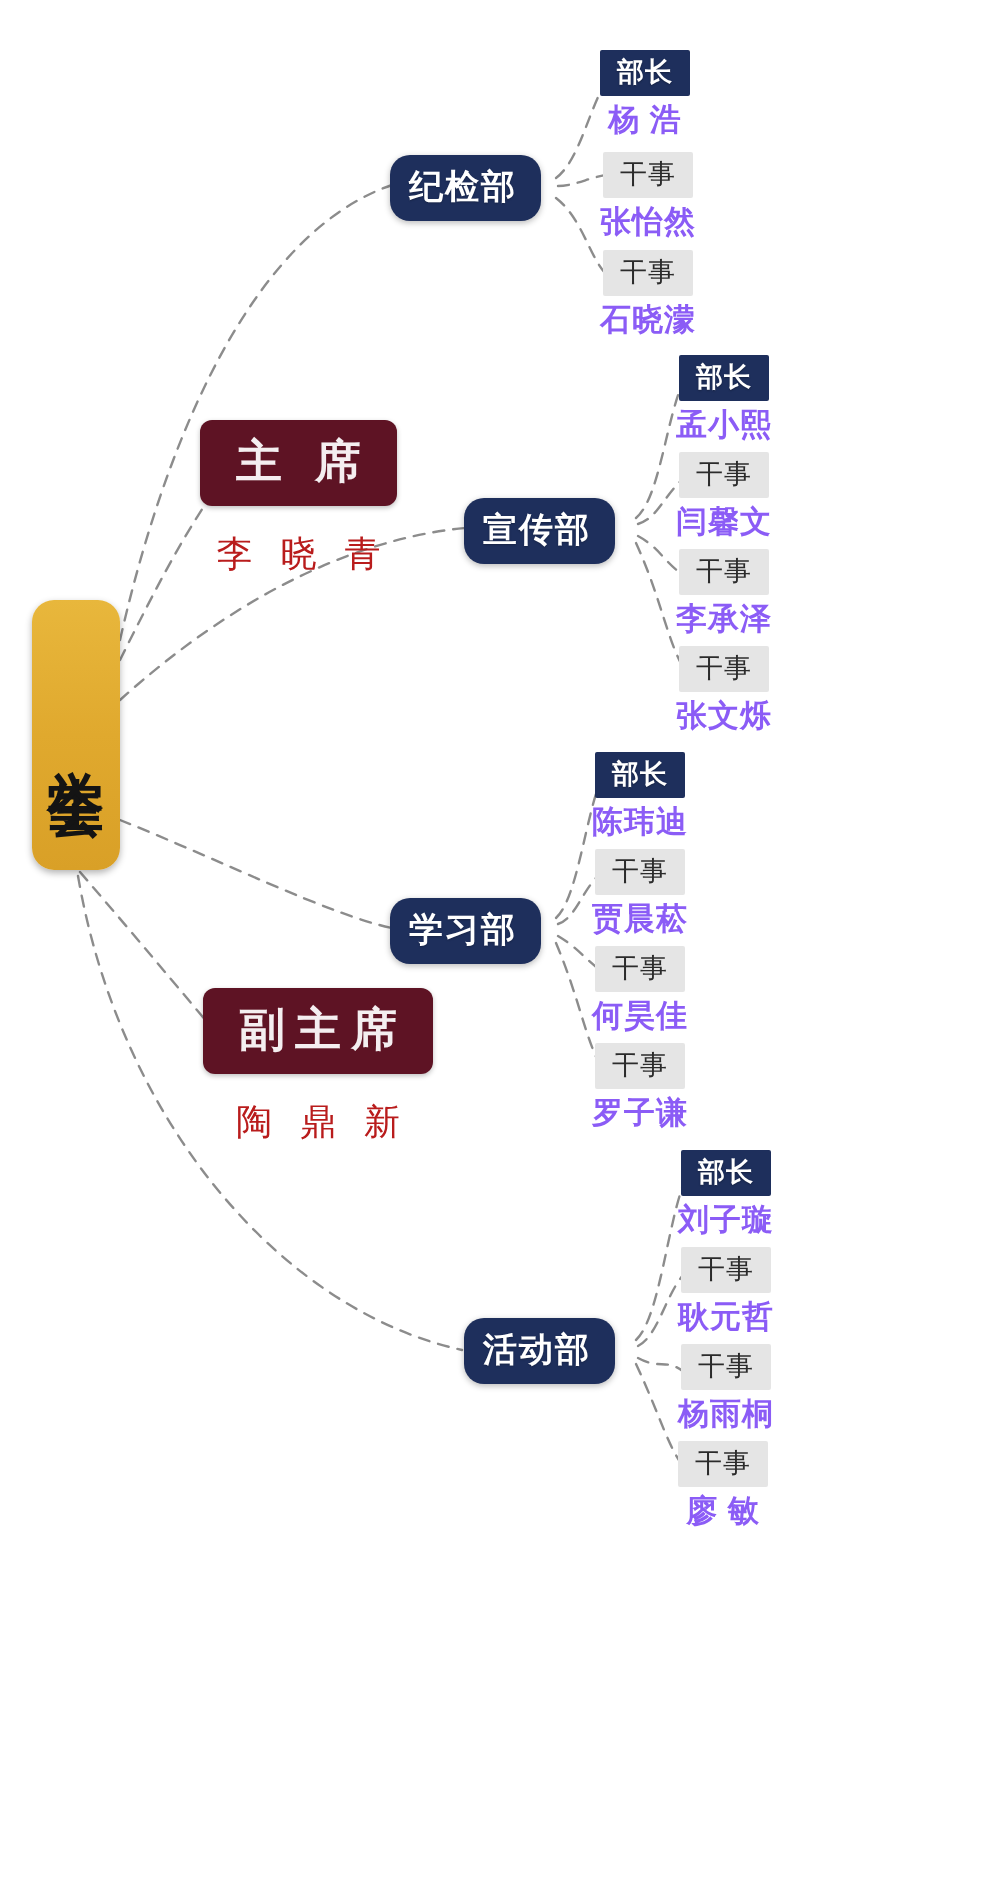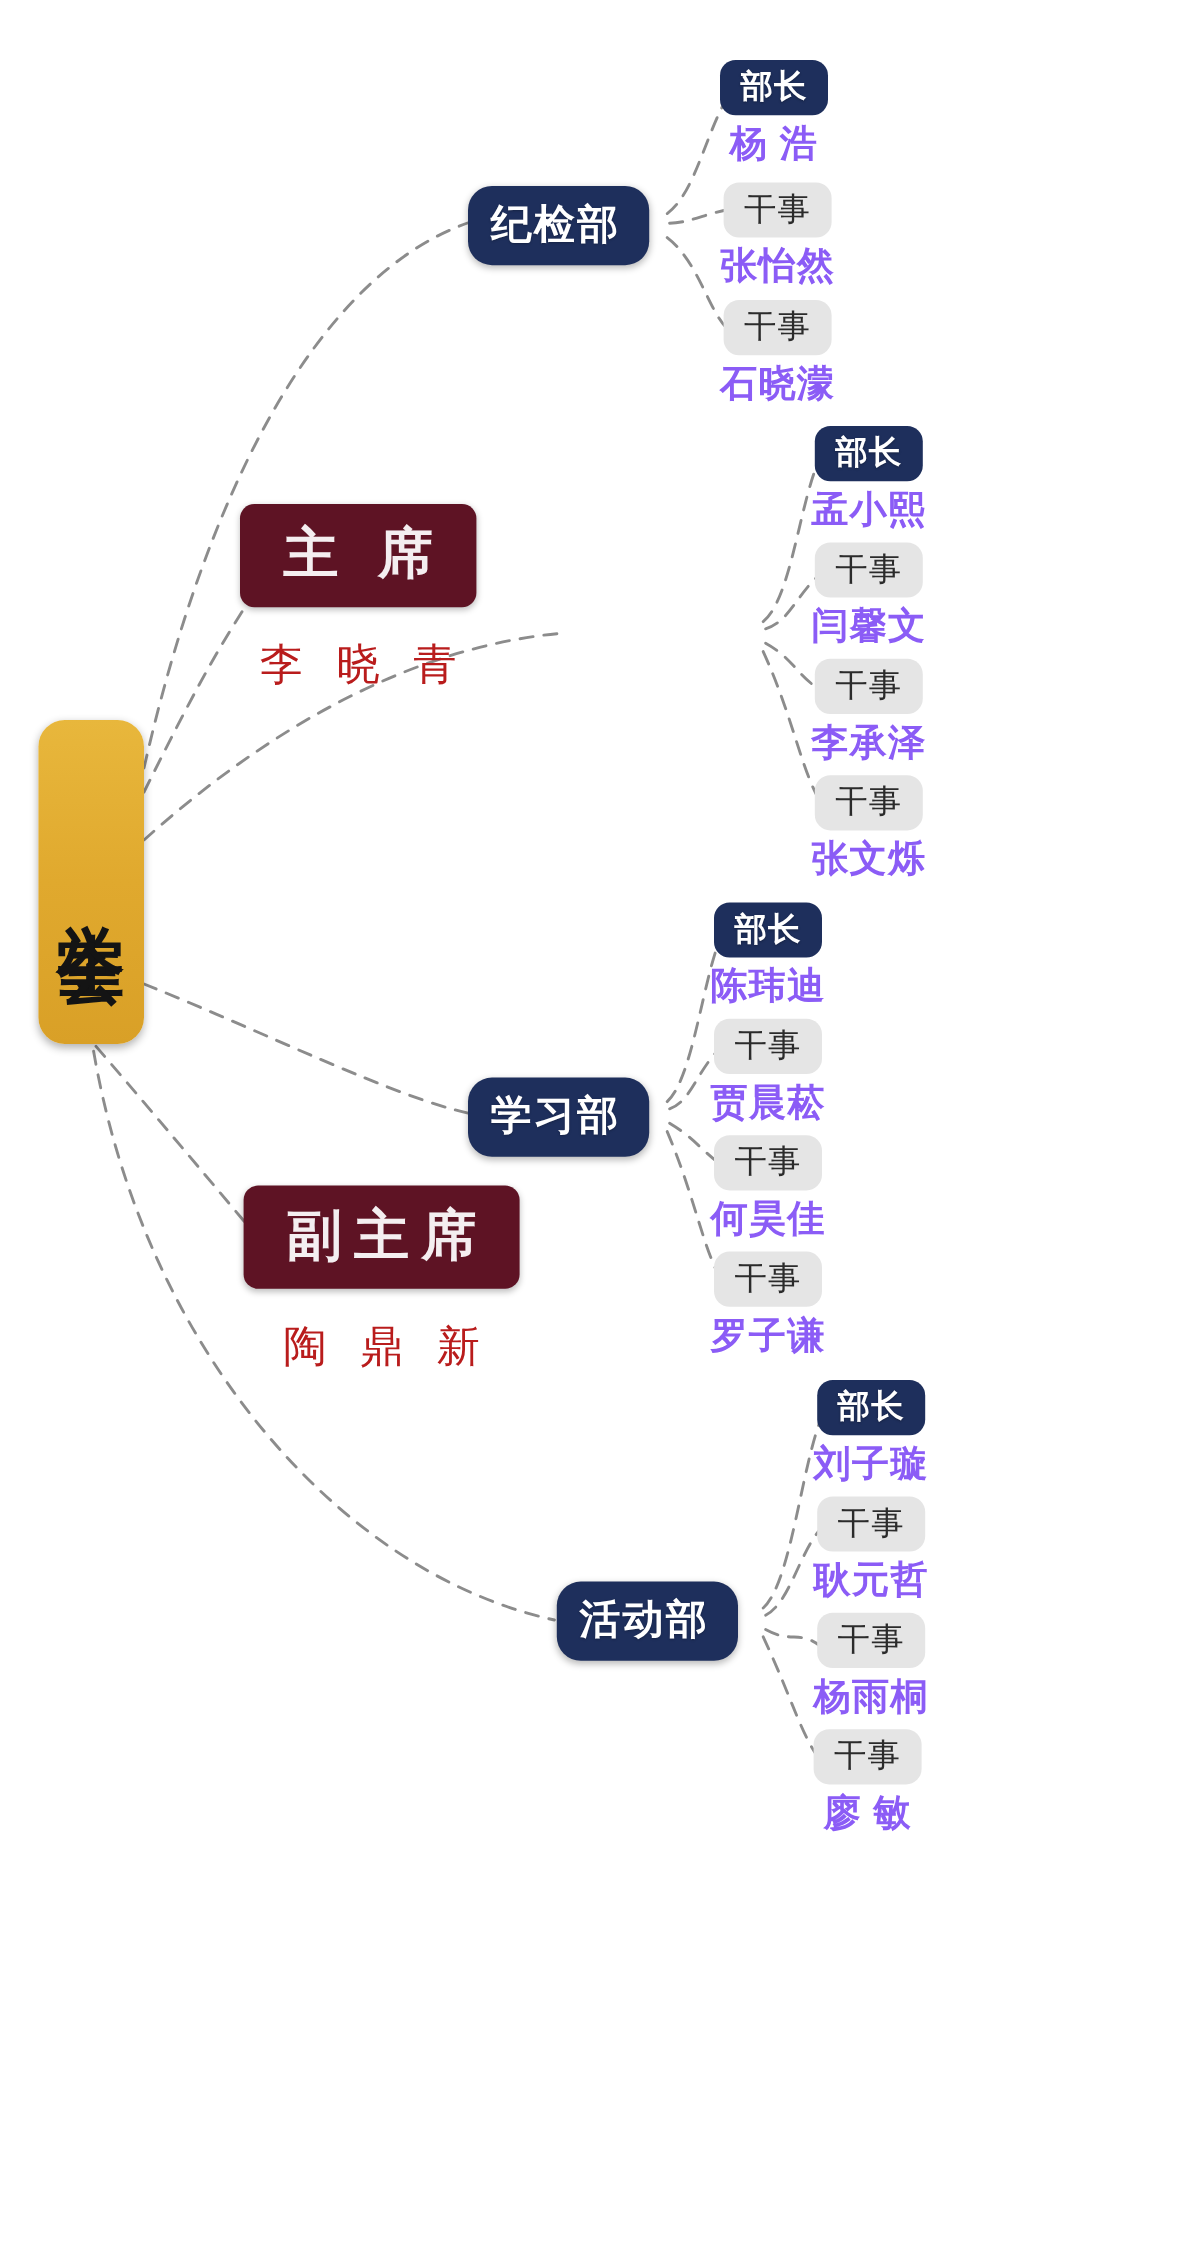--- a/index.html
+++ b/index.html
@@ -61,21 +61,21 @@
     padding:9px 24px 11px 19px;
     box-shadow:0 2px 6px rgba(0,0,0,0.28);
     white-space:nowrap;
     text-shadow:0 1px 2px rgba(0,0,0,0.25);
   }
 
   
   .member{ position:absolute; }
   .role{
     display:inline-block;
-    border-radius:13px;
+    border-radius:2px;
     padding:4px 17px 6px 17px;
     font-size:27px; font-weight:700;
     letter-spacing:1px;
     white-space:nowrap;
   }
   .role.head{ background:#1e2f5c; color:#ffffff; text-shadow:0 1px 2px rgba(0,0,0,0.3); }
   .role.staff{ background:#e5e5e5; color:#2b2b2b; font-weight:500; }
   .member-name{
     margin-top:3px;
     font-size:31px; font-weight:700; color:#8b5cf6;
@@ -133,20 +133,21 @@
     <div class="leader-badge">主  席</div>
     <div class="leader-name">李 晓 青</div>
   </div>
 
   <div class="leader" style="left:203px; top:988px;">
     <div class="leader-badge">副主席</div>
     <div class="leader-name">陶 鼎 新</div>
   </div>
 
   <div class="dept" style="left:390px; top:155px;">纪检部</div>
+  <div class="dept" style="left:464px; top:498px;">宣传部</div>
   <div class="dept" style="left:390px; top:898px;">学习部</div>
   <div class="dept" style="left:464px; top:1318px;">活动部</div>
 
   <div class="member align-c" style="left:600px; top:50px;">
     <span class="role head">部长</span>
     <div class="member-name">杨 浩</div>
   </div>
   <div class="member align-c" style="left:600px; top:152px;">
     <span class="role staff">干事</span>
     <div class="member-name">张怡然</div>

